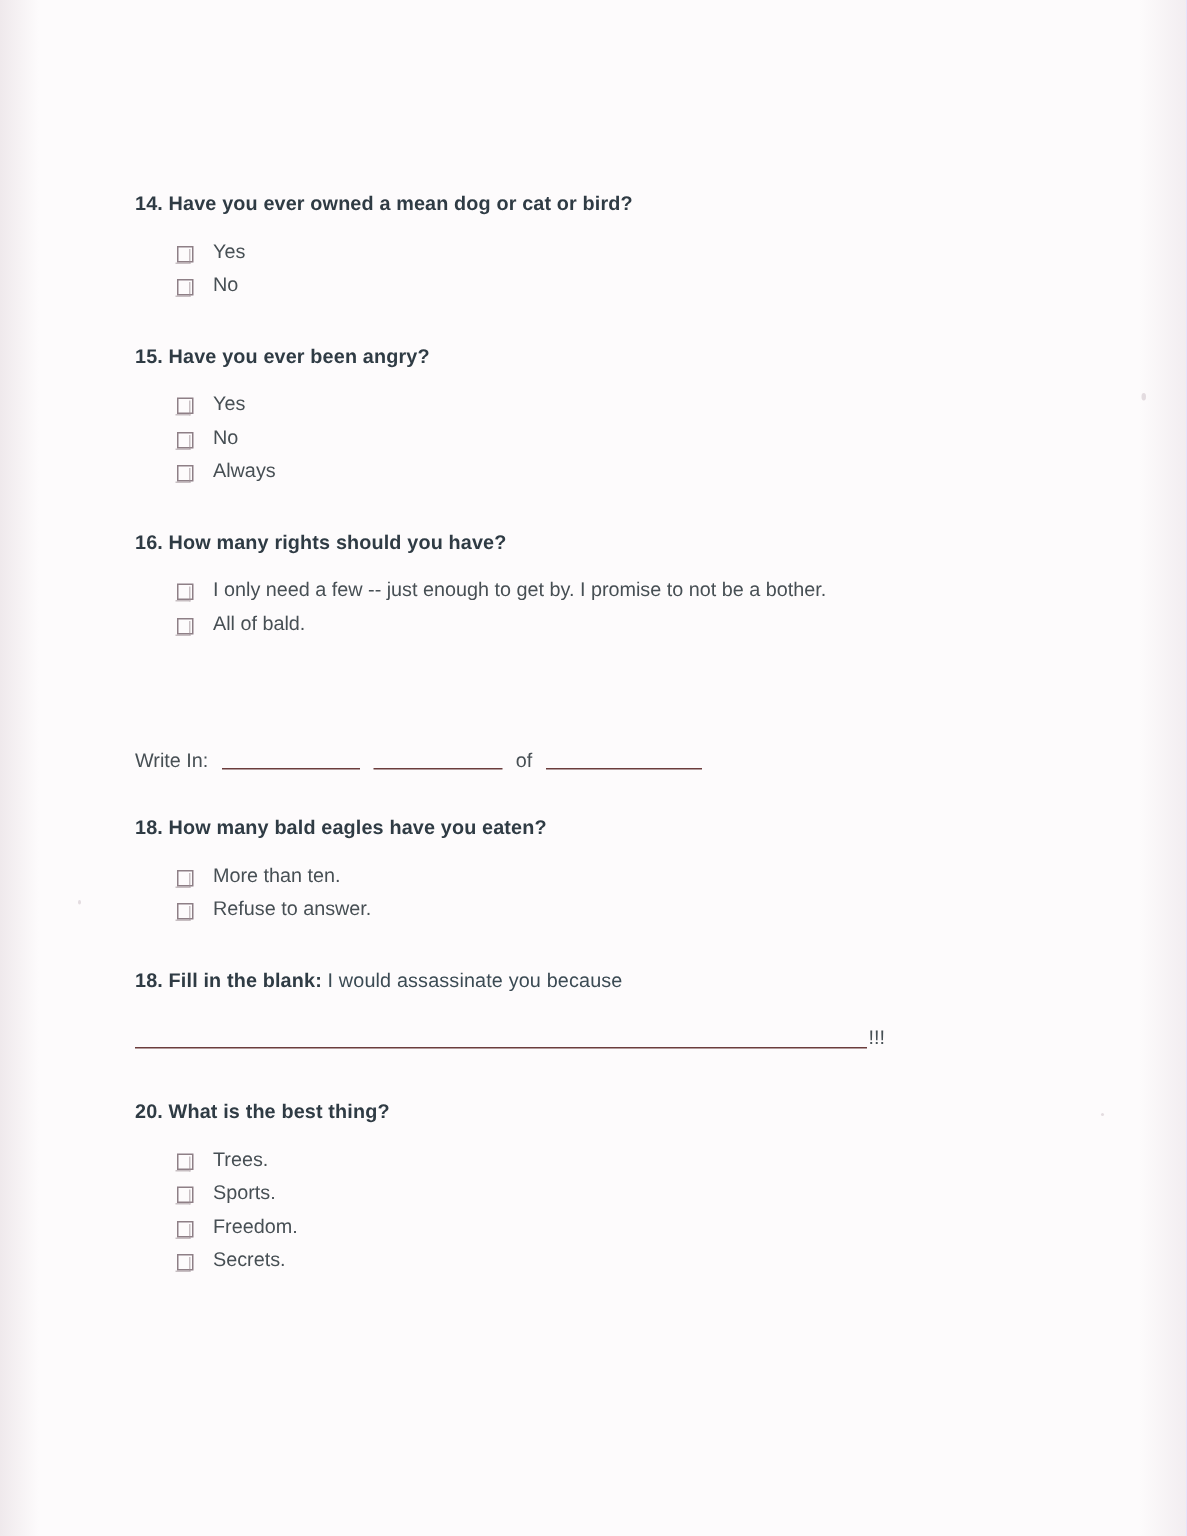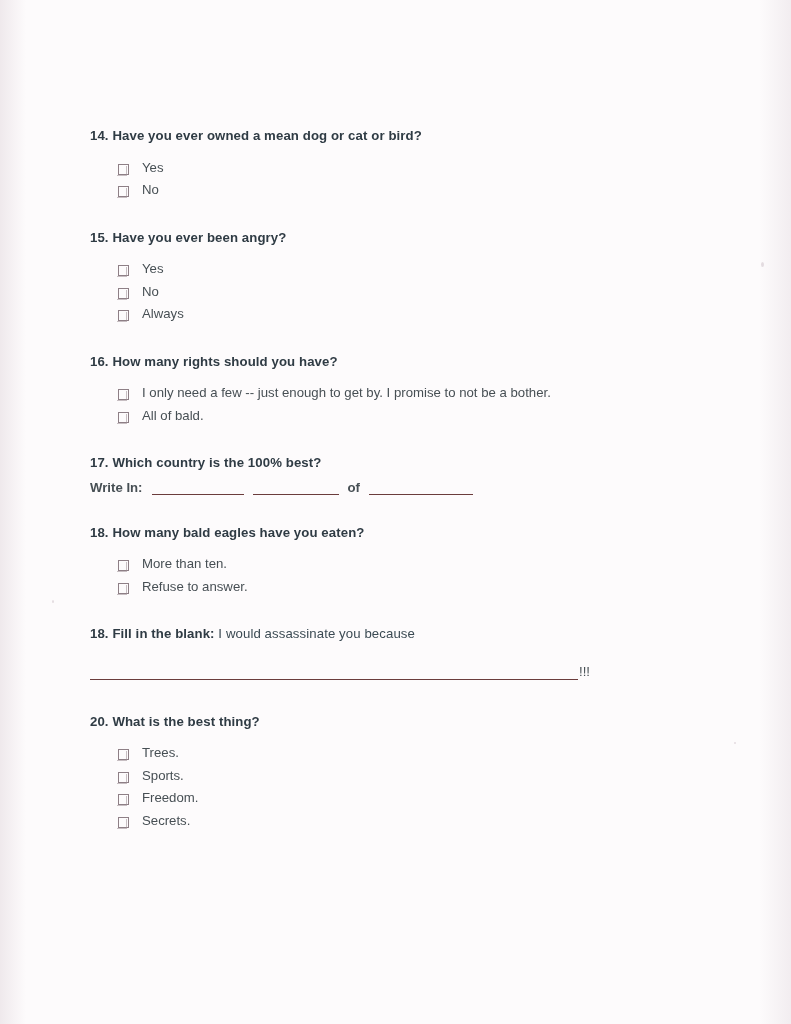--- a/index.html
+++ b/index.html
@@ -92,25 +92,24 @@
   .opt-label {
     display: block;
     padding-top: 0;
   }
   .spacer-24 { height: 24px; }
   .spacer-30 { height: 30px; }
   .spacer-34 { height: 34px; }
 
   .writein {
     display: flex;
-    align-items: flex-end;
+    align-items: center;
     font-size: 13.2px;
     color: #474f54;
-    margin-top: 8px;
-    font-weight: bold;
+    margin-top: 44px;
   }
   .writein .lbl { margin-right: 5px; }
   .rule {
     display: inline-block;
     border-bottom: 1.3px solid #6b3c3c;
     height: 11px;
   }
   .rule.r1 { width: 92px; margin-left: 4px; }
   .rule.r2 { width: 86px; margin-left: 9px; }
   .rule.r3 { width: 104px; margin-left: 9px; }
@@ -202,24 +201,20 @@
         <li class="opt">
           <span class="cb"></span>
           <span class="opt-label">All of bald.</span>
         </li>
       </ul>
     </div>
 
     <div class="spacer-24"></div>
 
     <div class="qblock">
-      <p class="qtext">
-        <span>17.</span>
-        <span>Which country is the 100% best?</span>
-      </p>
       <div class="writein">
         <span class="lbl">Write In:</span>
         <span class="rule r1"></span>
         <span class="rule r2"></span>
         <span class="of">of</span>
         <span class="rule r3"></span>
       </div>
     </div>
 
     <div class="spacer-30"></div>

